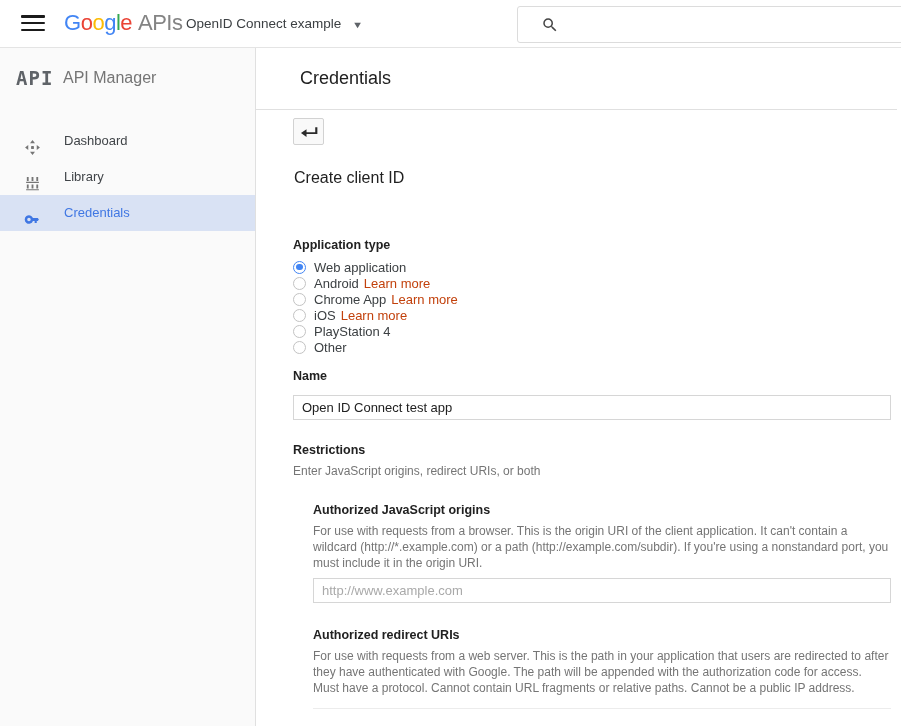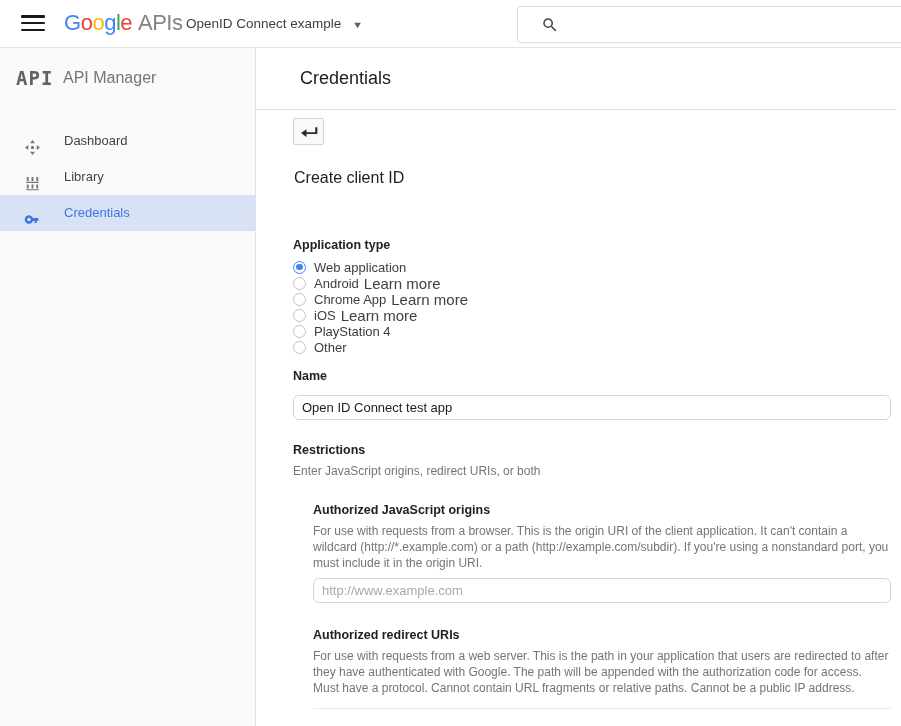--- a/index.html
+++ b/index.html
@@ -41,24 +41,24 @@
   .form-title { font-size:16px; font-weight:normal; color:#212121; margin:24px 0 0 1px; }
 
   .field-label { font-size:12.5px; font-weight:bold; color:#212121; }
   .app-type { margin-top:51px; }
   .radio-list { margin-top:7px; }
   .radio-row { display:flex; align-items:center; height:16px; margin-bottom:0; cursor:pointer; }
   .radio { width:13px; height:13px; border-radius:50%; border:1.6px solid #c3c3c3; margin-right:8px; flex:0 0 auto; position:relative; background:#fff; }
   .radio.selected { border-color:#4285F4; }
   .radio.selected::after { content:""; position:absolute; left:2px; top:2px; width:6.8px; height:6.8px; border-radius:50%; background:#4285F4; }
   .radio-label { font-size:13px; color:#3c4043; }
-  .learn-more { font-size:15px; color:#404040; text-decoration:none; margin-left:5px; cursor:pointer; }
+  .learn-more { font-size:13px; color:#c2410c; text-decoration:none; margin-left:5px; cursor:pointer; }
 
   .name-block { margin-top:14px; }
-  .text-input { width:598px; height:25px; border:1px solid #d6d6d6; border-radius:6px; font-size:13px; color:#212121; padding:0 8px; outline:none; font-family:"Liberation Sans", sans-serif; }
+  .text-input { width:598px; height:25px; border:1px solid #d6d6d6; border-radius:0; font-size:13px; color:#212121; padding:0 8px; outline:none; font-family:"Liberation Sans", sans-serif; }
   .text-input::placeholder { color:#a9a9a9; }
   .name-block .text-input { margin-top:12px; }
 
   .restrictions { margin-top:23px; }
   .hint { font-size:12px; color:#757575; margin-top:7px; }
 
   .subsection { margin-left:20px; margin-top:25px; width:578px; }
   .subsection .desc { font-size:12px; color:#757575; line-height:16px; margin-top:6px; }
   .subsection .text-input { width:578px; margin-top:7px; }
 

